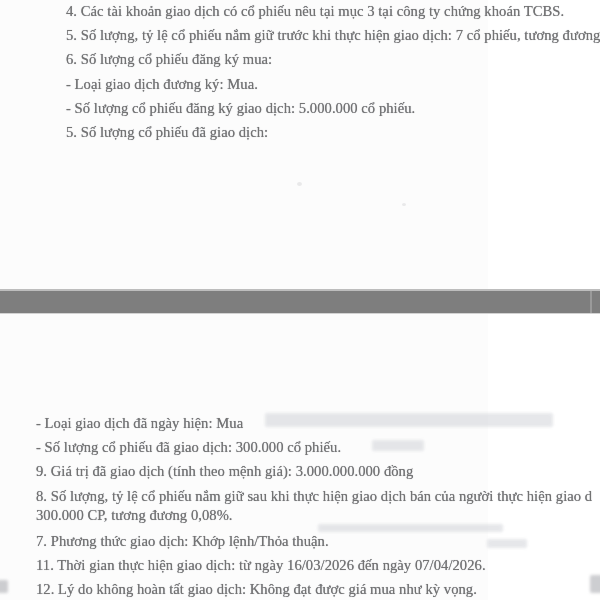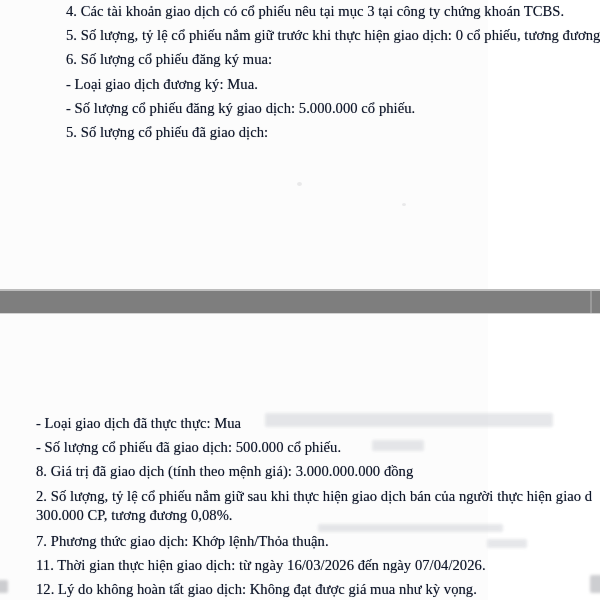--- a/index.html
+++ b/index.html
@@ -4,21 +4,21 @@
 <style>
   html,body{margin:0;padding:0;}
   body{
     width:600px;height:600px;overflow:hidden;
     background:#ffffff;
     font-family:"Liberation Serif", serif;
   }
   .page{
     position:relative;width:488px;height:600px;
     background:#fcfcfc;
-    color:#0f172a;
+    color:#737373;
   }
   .line{
     position:absolute;margin:0;
     font-size:14.6px;line-height:17px;white-space:nowrap;
     letter-spacing:0.05px;
     text-shadow:0 0 0.7px rgba(61,66,80,0.65); 
   }
   .line.t{left:66px;}
   .line.b{left:36px;}
   .separator{
@@ -45,39 +45,39 @@
     background:#e9e9ea;filter:blur(0.5px);
   }
 </style>
 </head>
 <body>
 
 <main class="page">
 
   <section>
     <p class="line t" style="top:3px">4. Các tài khoản giao dịch có cổ phiếu nêu tại mục 3 tại công ty chứng khoán TCBS.</p>
-    <p class="line t" style="top:27px">5. Số lượng, tỷ lệ cổ phiếu nắm giữ trước khi thực hiện giao dịch: 0 cổ phiếu, tương đương</p>
+    <p class="line t" style="top:27px">5. Số lượng, tỷ lệ cổ phiếu nắm giữ trước khi thực hiện giao dịch: 7 cổ phiếu, tương đương</p>
     <p class="line t" style="top:51px">6. Số lượng cổ phiếu đăng ký mua:</p>
     <p class="line t" style="top:76px">- Loại giao dịch đương ký: Mua.</p>
     <p class="line t" style="top:100px">- Số lượng cổ phiếu đăng ký giao dịch: 5.000.000 cổ phiếu.</p>
     <p class="line t" style="top:124px">5. Số lượng cổ phiếu đã giao dịch:</p>
   </section>
 
   <div class="speck" style="left:297px;top:182px;"></div>
   <div class="speck" style="left:402px;top:203px;width:4px;height:3px;"></div>
 
   <div class="separator">
     <span class="sep-notch"></span>
   </div>
 
   <section>
-    <p class="line b" style="top:415px">- Loại giao dịch đã thực thực: Mua</p>
-    <p class="line b" style="top:439px">- Số lượng cổ phiếu đã giao dịch: 500.000 cổ phiếu.</p>
-    <p class="line b" style="top:463px">8. Giá trị đã giao dịch (tính theo mệnh giá): 3.000.000.000 đồng</p>
-    <p class="line b" style="top:488px">2. Số lượng, tỷ lệ cổ phiếu nắm giữ sau khi thực hiện giao dịch bán của người thực hiện giao d</p>
+    <p class="line b" style="top:415px">- Loại giao dịch đã ngày hiện: Mua</p>
+    <p class="line b" style="top:439px">- Số lượng cổ phiếu đã giao dịch: 300.000 cổ phiếu.</p>
+    <p class="line b" style="top:463px">9. Giá trị đã giao dịch (tính theo mệnh giá): 3.000.000.000 đồng</p>
+    <p class="line b" style="top:488px">8. Số lượng, tỷ lệ cổ phiếu nắm giữ sau khi thực hiện giao dịch bán của người thực hiện giao d</p>
     <p class="line b" style="top:507px">300.000 CP, tương đương 0,08%.</p>
     <p class="line b" style="top:533px">7. Phương thức giao dịch: Khớp lệnh/Thỏa thuận.</p>
     <p class="line b" style="top:557px">11. Thời gian thực hiện giao dịch: từ ngày 16/03/2026 đến ngày 07/04/2026.</p>
     <p class="line b" style="top:581px">12. Lý do không hoàn tất giao dịch: Không đạt được giá mua như kỳ vọng.</p>
   </section>
 
   <div class="artifact" style="left:265px;top:413px;width:288px;height:14px;"></div>
   <div class="artifact" style="left:372px;top:440px;width:52px;height:11px;"></div>
   <div class="artifact" style="left:318px;top:524px;width:185px;height:8px;"></div>
   <div class="artifact" style="left:487px;top:539px;width:40px;height:9px;"></div>

